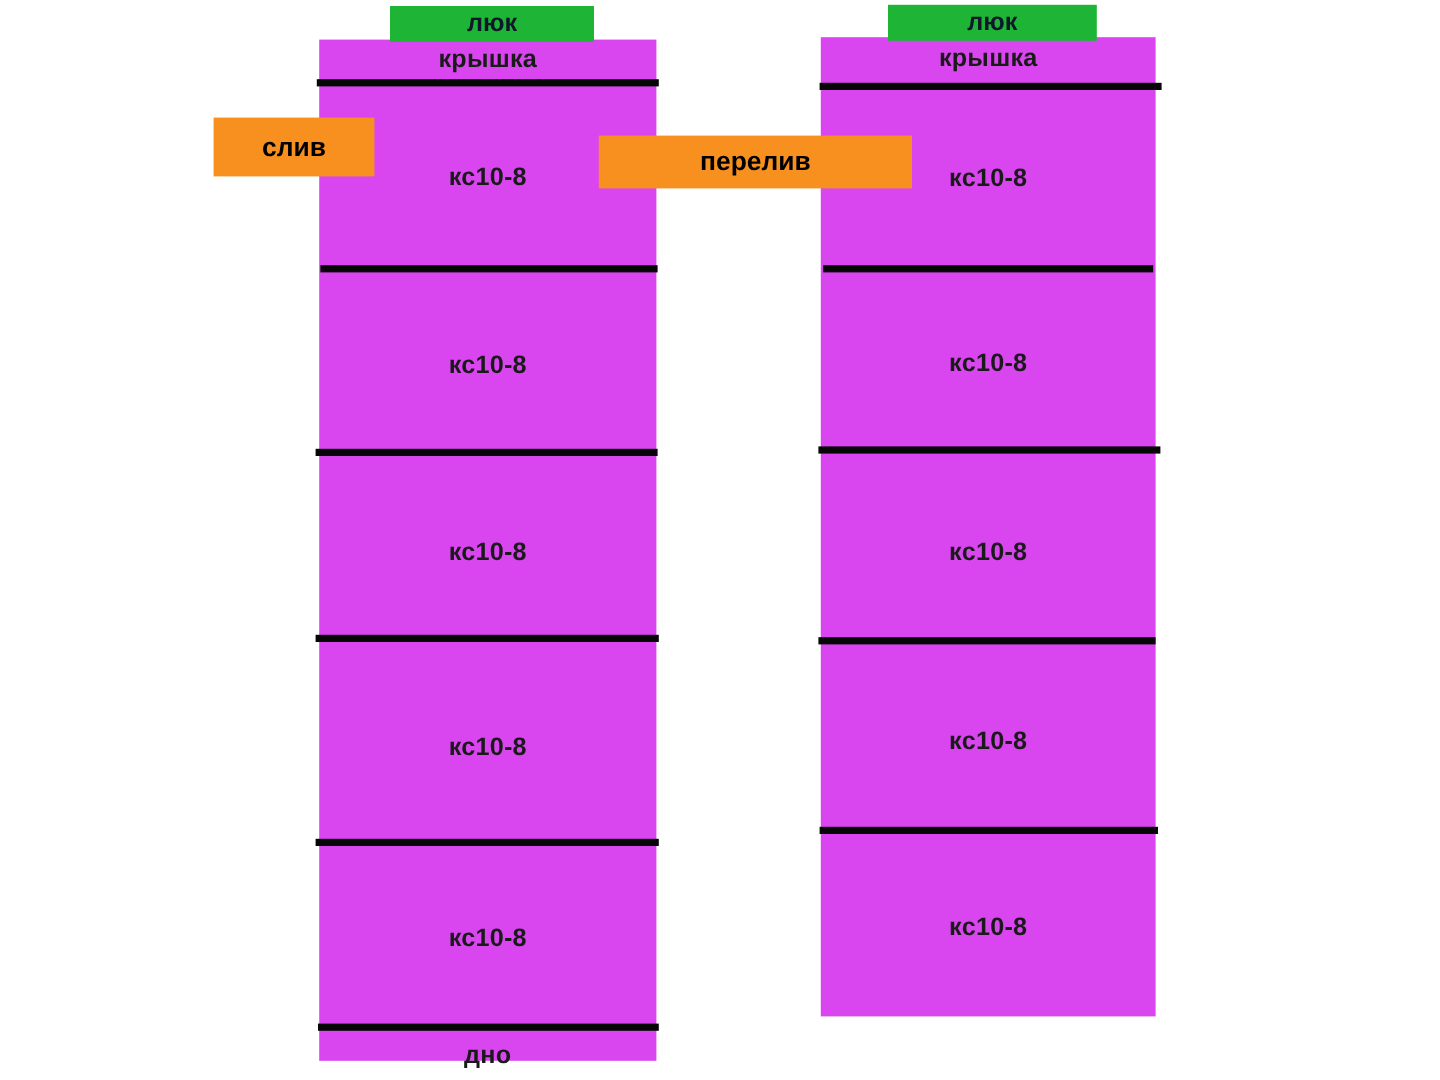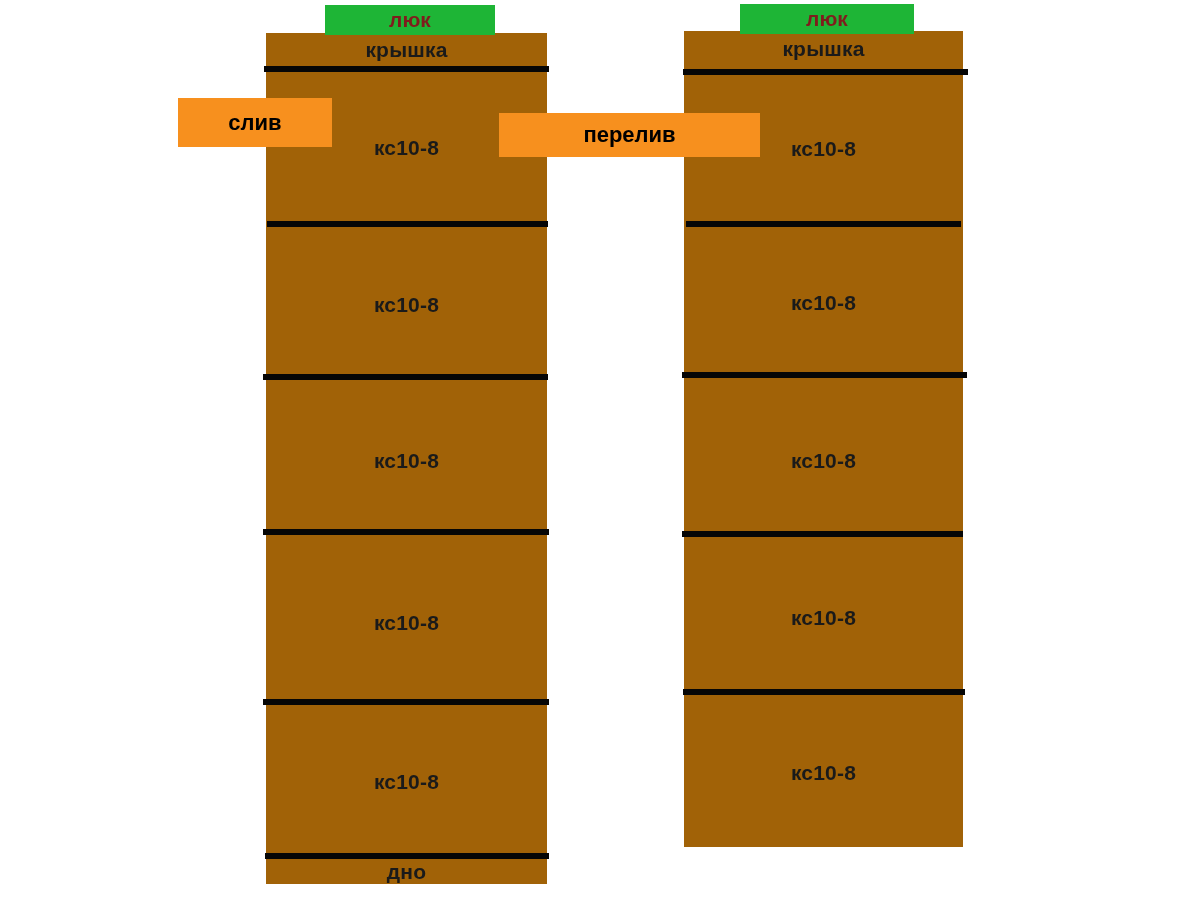--- a/index.html
+++ b/index.html
@@ -14,21 +14,21 @@
     position: relative;
     width: 1200px;
     height: 900px;
     background: #ffffff;
     overflow: hidden;
   }
 
   
   .shaft {
     position: absolute;
-    background: #a16207;
+    background: #d946ef;
     box-sizing: border-box;
   }
 
   
   .ring {
     position: absolute;
     left: 0;
     right: 0;
     display: flex;
     align-items: center;
@@ -47,21 +47,21 @@
     height: 6px;
   }
 
   
   .hatch {
     position: absolute;
     background: #1eb536;
     display: flex;
     align-items: center;
     justify-content: center;
-    color: #7f1d1d;
+    color: #0f172a;
     font-weight: bold;
     font-size: 21px;
     white-space: nowrap;
   }
 
   
   .pipe {
     position: absolute;
     background: #f7901e;
     display: flex;
@@ -97,21 +97,21 @@
     </div>
 
     <div class="ring" style="top:508px; height:163px;">
       <span>кс10-8</span>
     </div>
 
     <div class="ring" style="top:675px; height:148px;">
       <span>кс10-8</span>
     </div>
 
-    <div class="ring" style="top:826px; height:25px;">
+    <div class="ring" style="top:826px; height:42px;">
       <span>дно</span>
     </div>
   </div>
 
   <div class="joint" style="left:264px; top:66px; width:285px;"></div>
   <div class="joint" style="left:267px; top:221px; width:281px;"></div>
   <div class="joint" style="left:263px; top:374px; width:285px;"></div>
   <div class="joint" style="left:263px; top:529px; width:286px;"></div>
   <div class="joint" style="left:263px; top:699px; width:286px;"></div>
   <div class="joint" style="left:265px; top:853px; width:284px;"></div>
@@ -150,21 +150,21 @@
   <div class="joint" style="left:683px; top:689px; width:282px;"></div>
 
   <div class="hatch" style="left:325px; top:5px; width:170px; height:30px;">
     <span>люк</span>
   </div>
 
   <div class="hatch" style="left:740px; top:4px; width:174px; height:30px;">
     <span>люк</span>
   </div>
 
-  <div class="pipe" style="left:178px; top:98px; width:154px; height:49px;">
+  <div class="pipe" style="left:178px; top:98px; width:134px; height:49px;">
     <span>слив</span>
   </div>
 
   <div class="pipe" style="left:499px; top:113px; width:261px; height:44px;">
     <span>перелив</span>
   </div>
 
 </div>
 
 </body></html>

